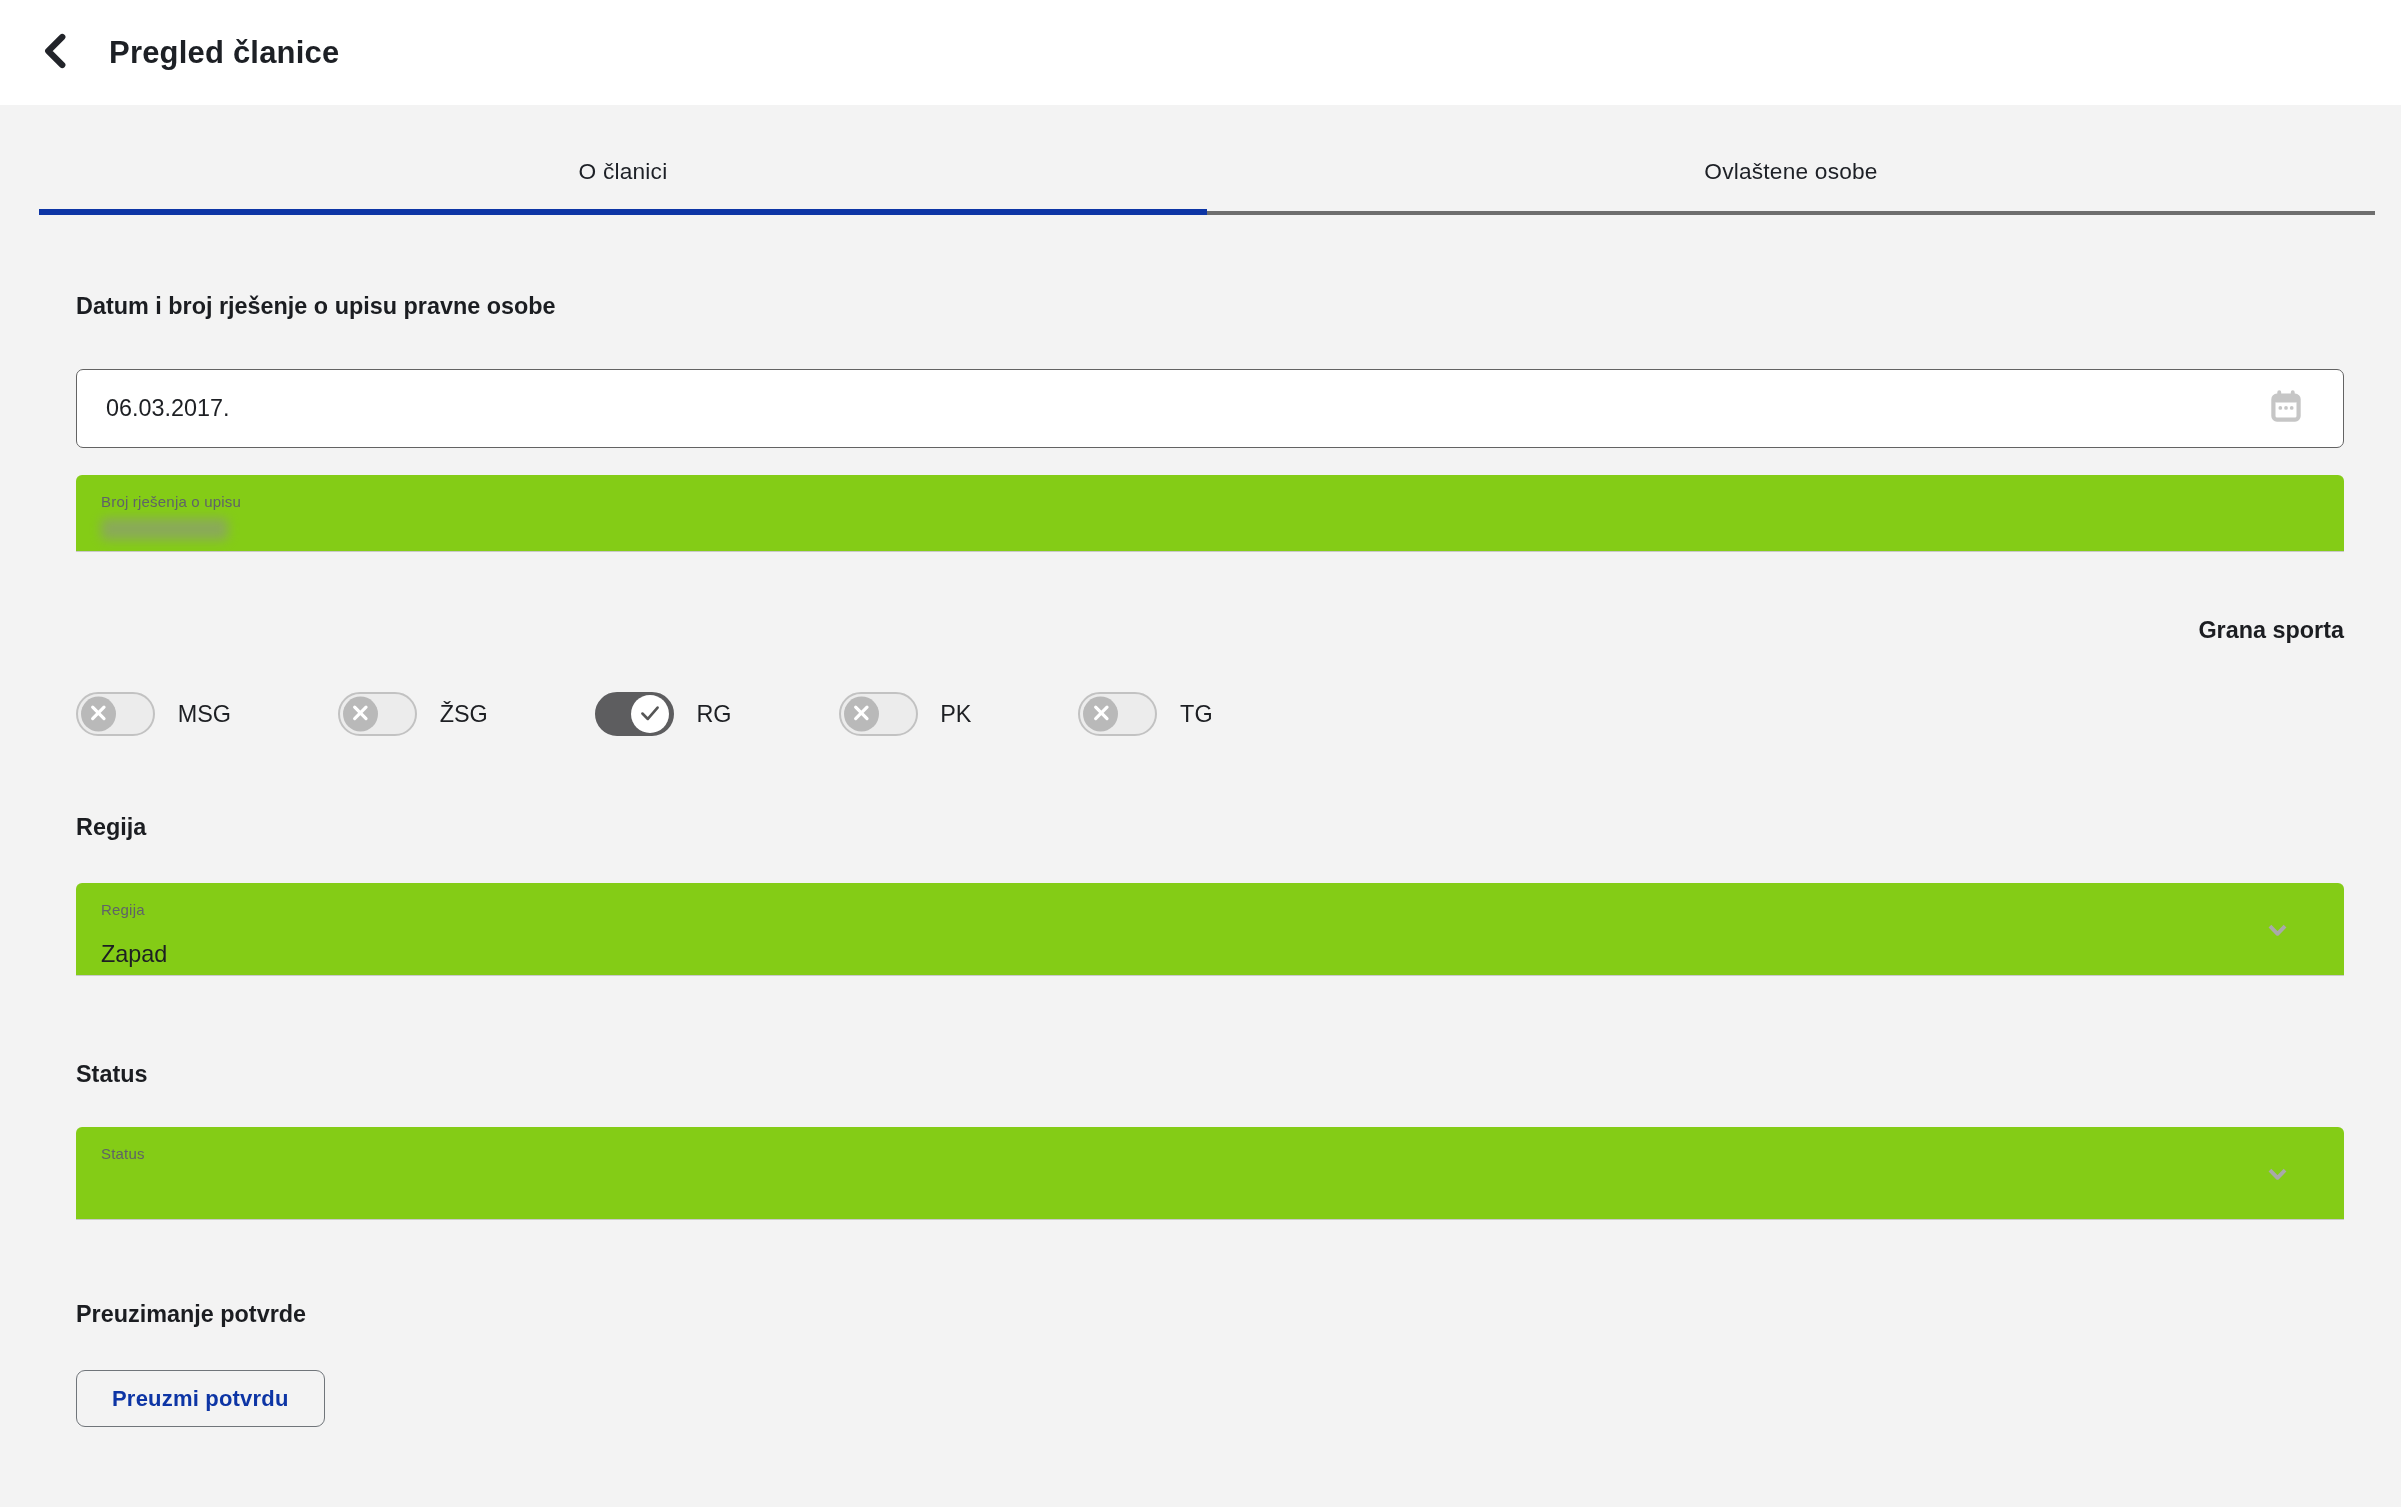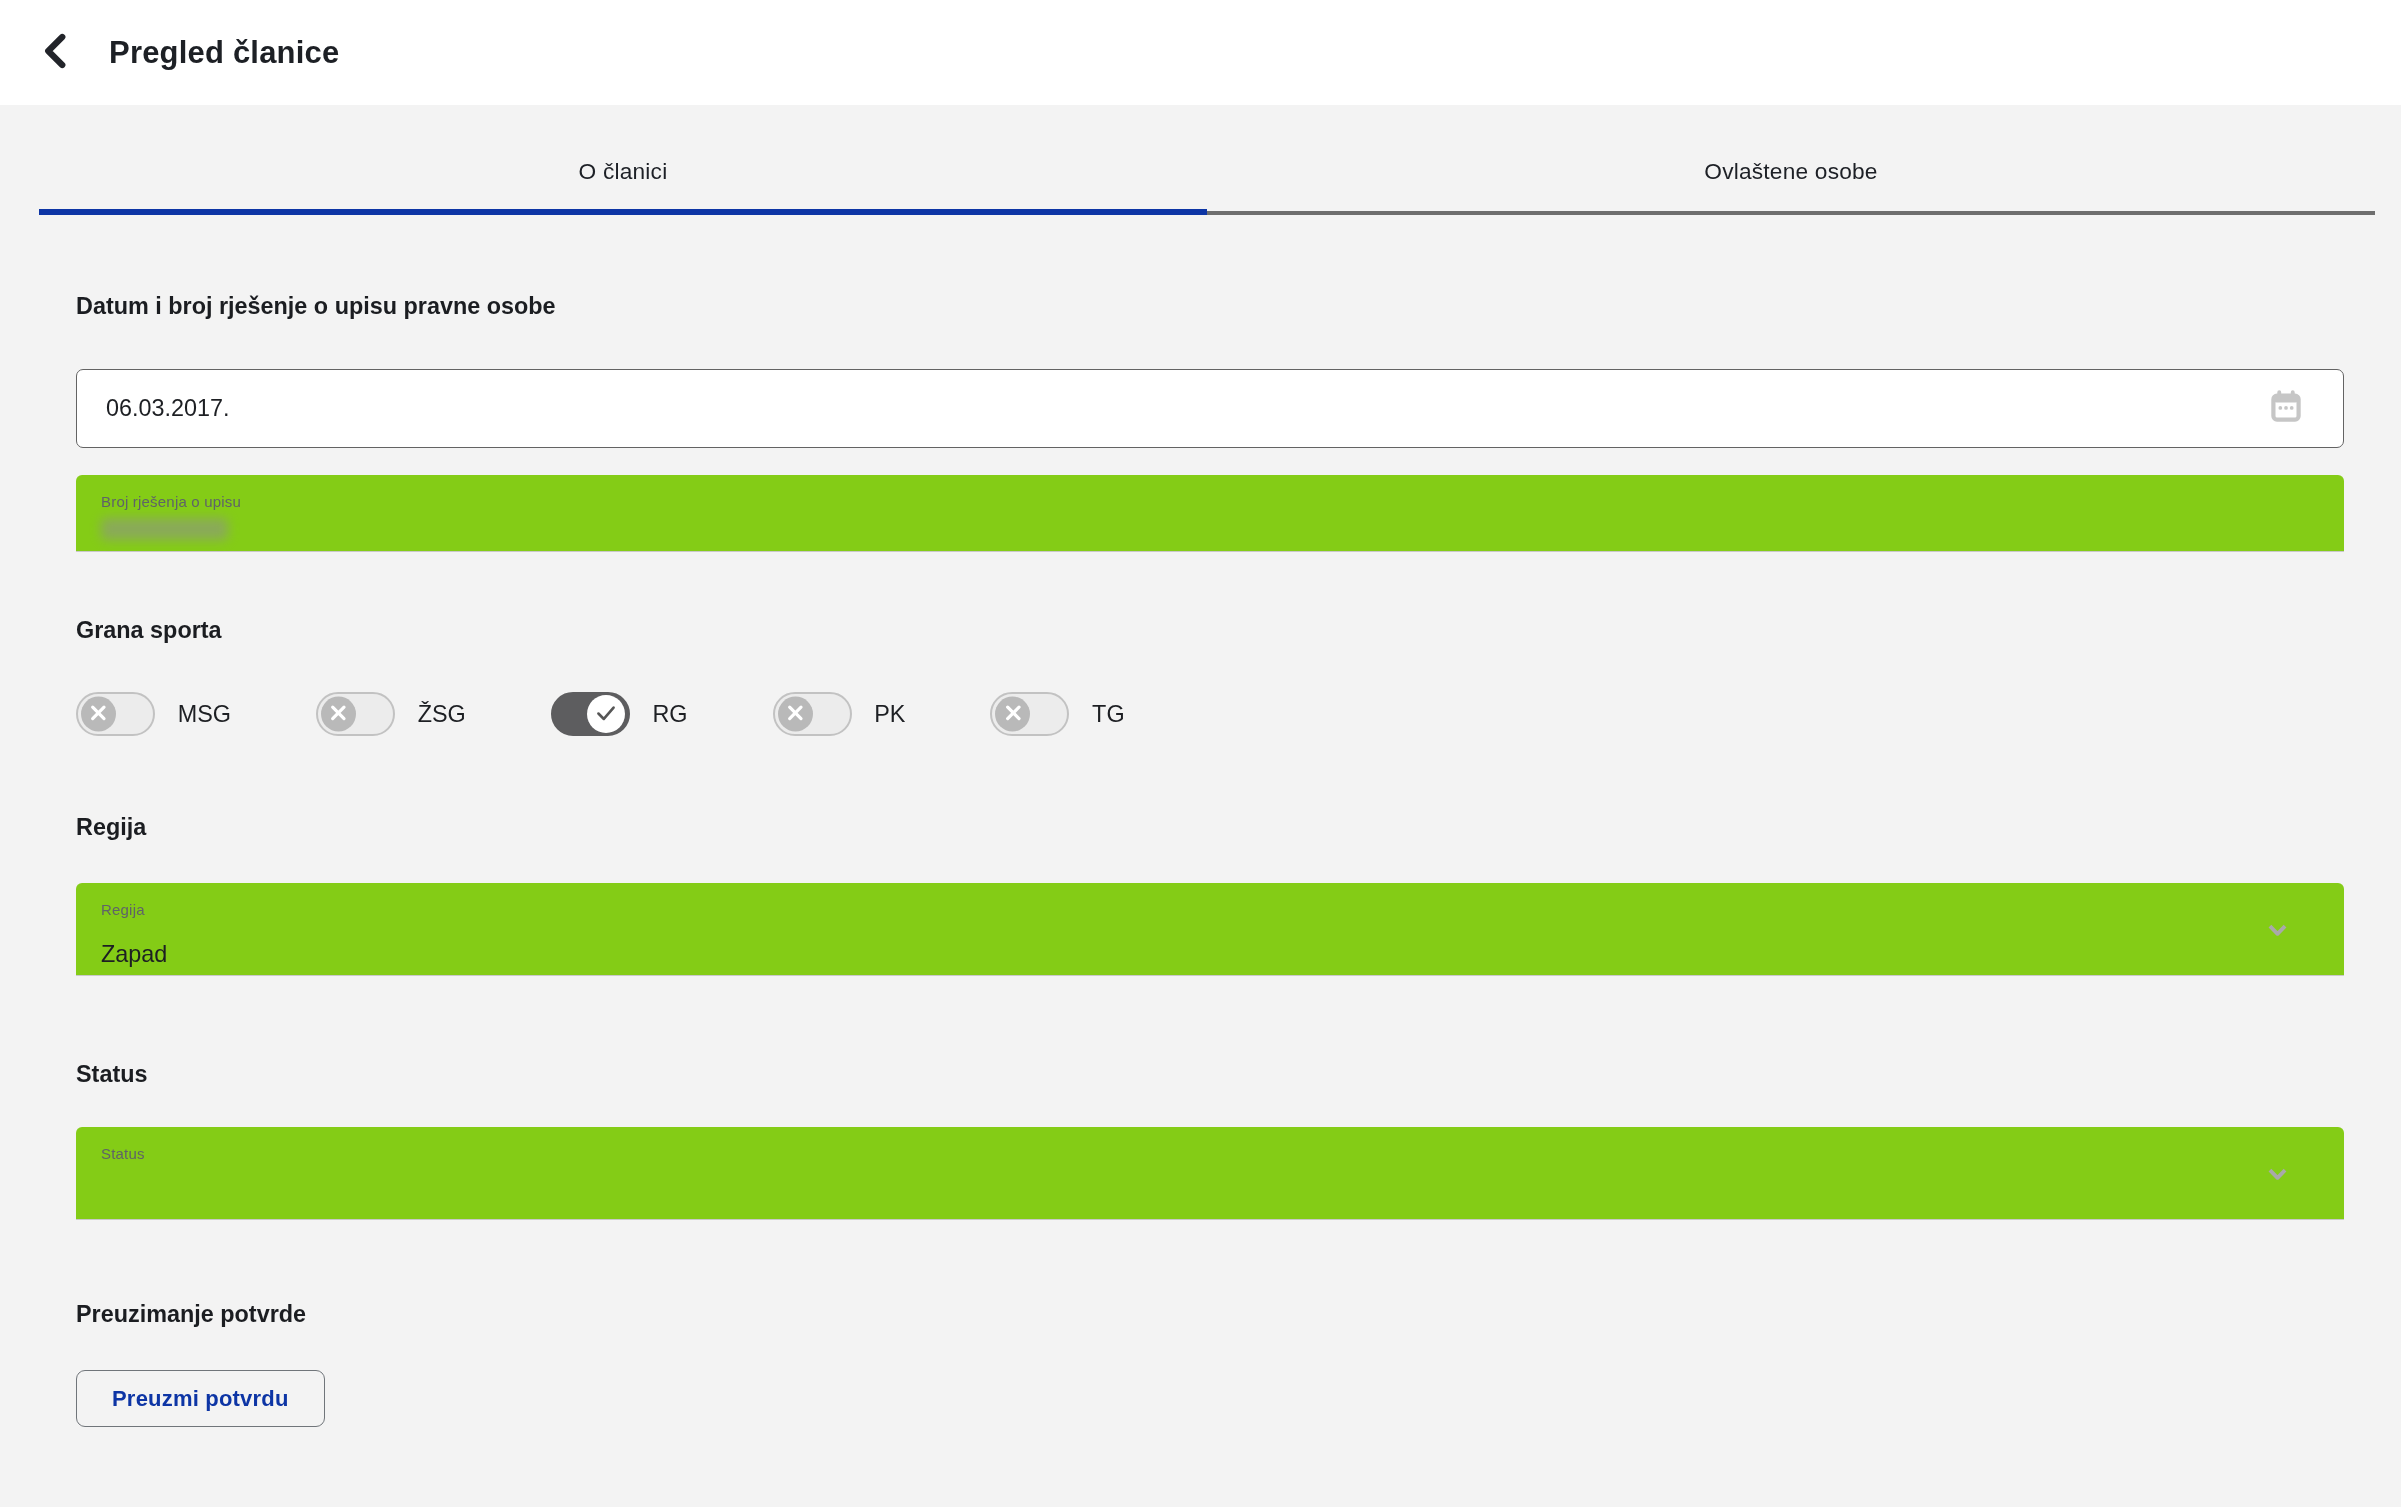--- a/index.html
+++ b/index.html
@@ -70,21 +70,21 @@
     margin-left:76px;
     width:2268px;
   }
   .section-heading {
     font-size:23.4px;
     font-weight:700;
     color:#1b1d21;
     line-height:30px;
   }
   .h-datum  { margin-top:76px; }
-  .h-grana  { margin-top:63px; }
+  .h-grana  { margin-top:63px;text-align:right; }
   .h-regija { margin-top:76px; }
   .h-status { margin-top:83px; }
   .h-potvrda{ margin-top:79px; }
 
   
   .date-input {
     margin-top:48px;
     height:79px;
     background:#ffffff;
     border:1.5px solid #636363;
@@ -143,21 +143,21 @@
     color:#202124;
     line-height:23.4px;
     letter-spacing:0.2px;
   }
 
   
   .toggle-row {
     margin-top:47px;
     display:flex;
     align-items:center;
-    gap:85px;
+    gap:107px;
   }
   .toggle-item {
     display:flex;
     align-items:center;
     cursor:pointer;
   }
   .switch {
     width:79px; height:44px;
     border-radius:22px;
     position:relative;

